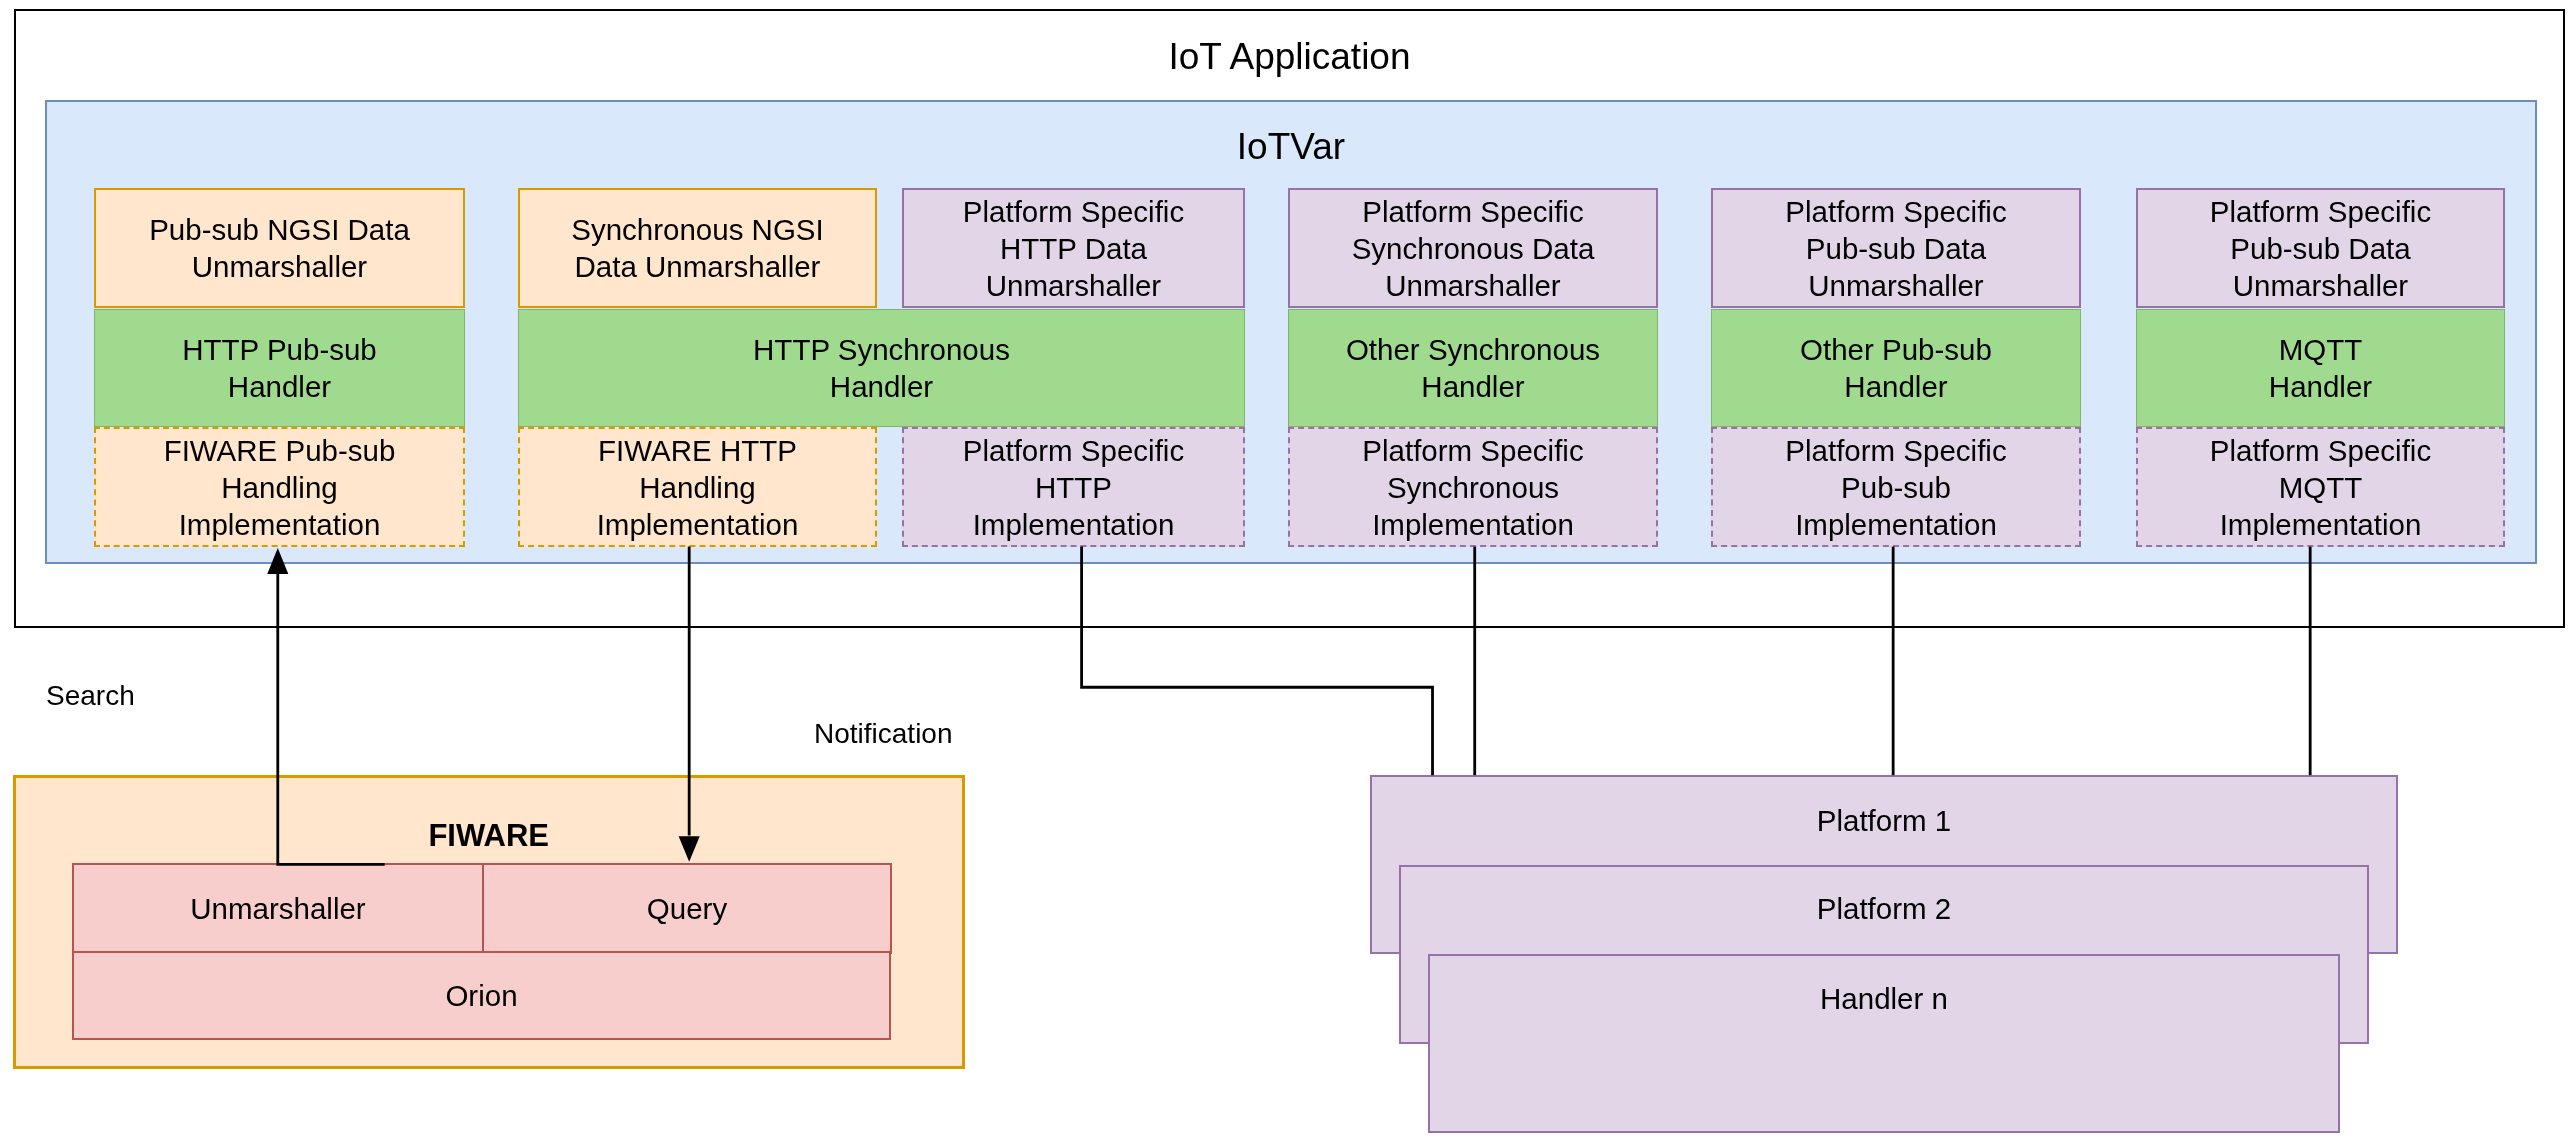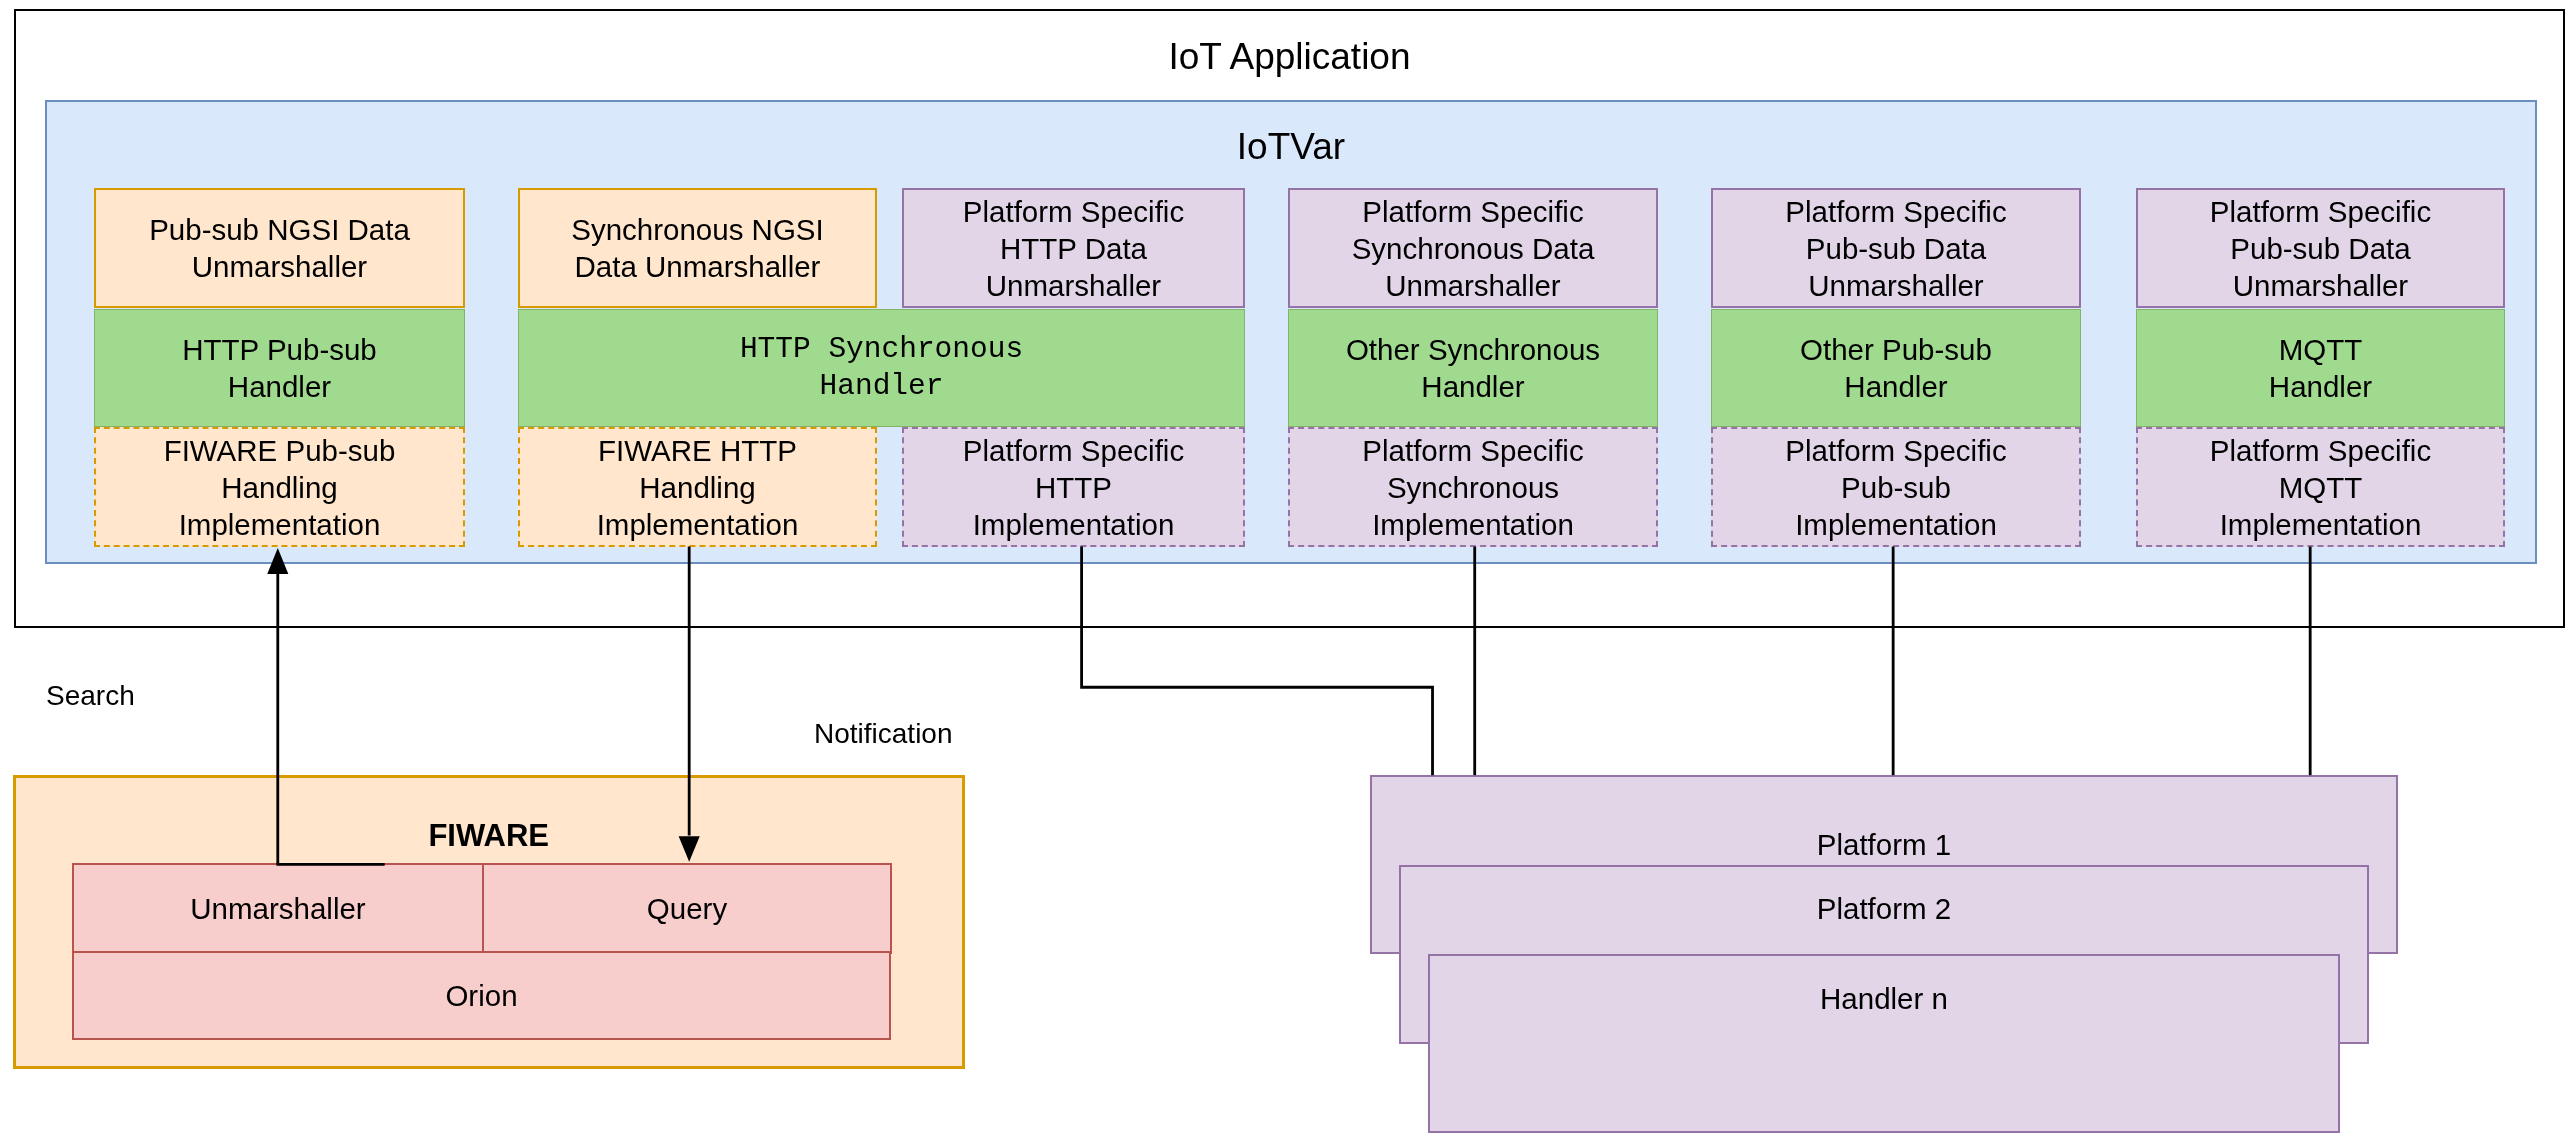--- a/index.html
+++ b/index.html
@@ -49,21 +49,21 @@
 Unmarshaller</div>
   <div class="box purple" style="left:1711px;top:188px;width:370px;height:120px;">Platform Specific
 Pub-sub Data
 Unmarshaller</div>
   <div class="box purple" style="left:2136px;top:188px;width:369px;height:120px;">Platform Specific
 Pub-sub Data
 Unmarshaller</div>
 
   <div class="box green" style="left:94px;top:309px;width:371px;height:118px;">HTTP Pub-sub
 Handler</div>
-  <div class="box green" style="left:518px;top:309px;width:727px;height:118px;font-family:Liberation Mono, monospace;">HTTP Synchronous
+  <div class="box green" style="left:518px;top:309px;width:727px;height:118px;">HTTP Synchronous
 Handler</div>
   <div class="box green" style="left:1288px;top:309px;width:370px;height:118px;">Other Synchronous
 Handler</div>
   <div class="box green" style="left:1711px;top:309px;width:370px;height:118px;">Other Pub-sub
 Handler</div>
   <div class="box green" style="left:2136px;top:309px;width:369px;height:118px;">MQTT
 Handler</div>
 
   <div class="box orange-dashed" style="left:94px;top:427px;width:371px;height:120px;">FIWARE Pub-sub
 Handling
@@ -90,21 +90,21 @@
   <div class="abs" style="left:12.7px;top:775px;width:952px;height:294px;background:#ffe6cc;border:3.5px solid #d79b00;"></div>
   <div class="title" style="left:12.7px;top:802px;width:952px;font-weight:bold;font-size:31px;margin-top:14px;">FIWARE</div>
 
   <div class="box pink" style="left:72px;top:863px;width:412px;height:91px;">Unmarshaller</div>
   <div class="box pink" style="left:482px;top:863px;width:410px;height:91px;">Query</div>
   <div class="box pink" style="left:72px;top:951px;width:819px;height:89px;">Orion</div>
 
   <div class="abs platform" style="left:1370px;top:775px;width:1028px;height:179px;"></div>
   <div class="abs platform" style="left:1399px;top:865px;width:970px;height:179px;"></div>
   <div class="abs platform" style="left:1428px;top:954px;width:912px;height:179px;"></div>
-  <div class="plabel" style="left:1370px;top:802px;width:1028px;margin-top:24px;">Platform 1</div>
+  <div class="plabel" style="left:1370px;top:802px;width:1028px;">Platform 1</div>
   <div class="plabel" style="left:1399px;top:890px;width:970px;">Platform 2</div>
   <div class="plabel" style="left:1428px;top:980px;width:912px;">Handler n</div>
 
   <svg class="overlay" width="2576" height="1141" viewBox="0 0 3663 1622">
 
     <path d="M547,1229 L395,1229 L395,808" stroke="#000" stroke-width="4" fill="none"></path>
     <polygon points="395,779 380,816 410,816" fill="#000"></polygon>
 
     <path d="M980,777 L980,1188" stroke="#000" stroke-width="4" fill="none"></path>
     <polygon points="980,1225 965,1189 995,1189" fill="#000"></polygon>

